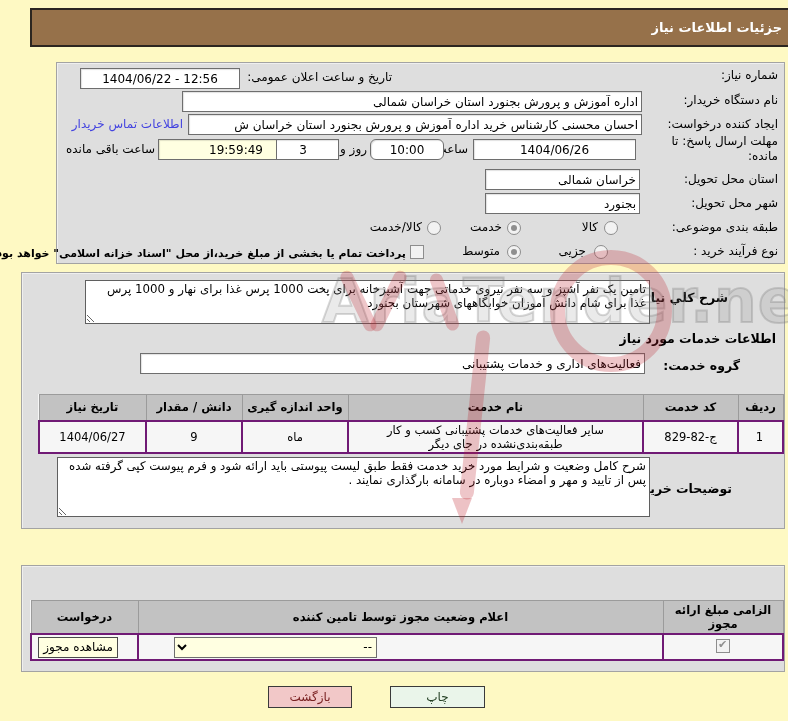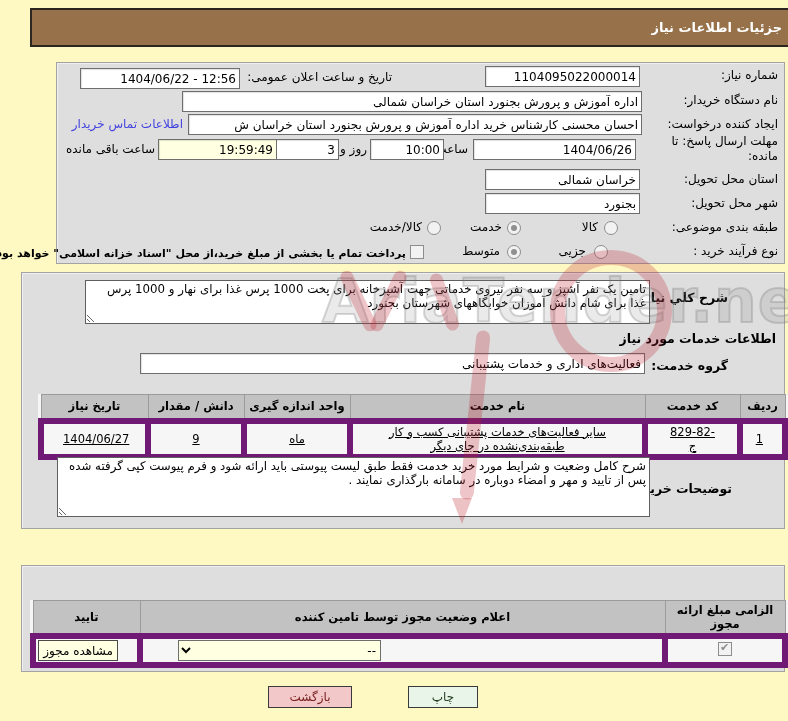--- a/index.html
+++ b/index.html
@@ -10,35 +10,35 @@
         line-height:35px;padding-right:12px;}
   .panel{position:absolute;background:#dedede;border:1px solid #a3a3a3;
         box-shadow:inset 1px 1px 0 #efefef;z-index:0;}
   .lbl{position:absolute;font-size:12px;white-space:nowrap;line-height:15px;z-index:2;}
   .lbl.b{font-weight:bold;font-size:12.5px;}
   .lbl.small{font-size:11px;font-weight:bold;}
   .inp{position:absolute;height:19px;border:1px solid #6e6e6e;background:#fff;
         font-family:"DejaVu Sans",sans-serif;font-size:12px;padding:0 3px;z-index:2;
         box-shadow:inset 1px 1px 1px rgba(0,0,0,0.12);}
   .inp.ctr{text-align:center;}
-  .inp.ltr{direction:ltr;text-align:right;}
+  .inp.ltr{direction:ltr;}
   .inp.ylw{background:#FFFFE1;padding-left:40px;}
   .ta{position:absolute;border:1px solid #5f5f5f;background:#fff;z-index:2;
         font-family:"DejaVu Sans",sans-serif;font-size:11.8px;padding:1px 3px;resize:both;}
   .radio{position:absolute;width:12px;height:12px;border:1px solid #8d8d8d;border-radius:50%;
         background:#f2f2f2;z-index:2;}
   .radio.sel::after{content:"";position:absolute;left:3px;top:3px;width:6px;height:6px;
         border-radius:50%;background:#8f8f8f;}
   .cb{position:absolute;width:12px;height:12px;border:1px solid #8d8d8d;background:#f2f2f2;z-index:2;}
   .cb.checked::after{content:"\2714";position:absolute;left:1px;top:-2px;font-size:11px;color:#8f8f8f;}
   .link{position:absolute;font-size:12px;color:#4343E0;white-space:nowrap;cursor:pointer;z-index:2;}
   table.tbl{position:absolute;border-collapse:collapse;table-layout:fixed;z-index:2;
         background:#f6f6f6;border:1px solid #8a8a8a;}
   table.tbl th{background:#C2C2C2;font-weight:bold;font-size:11.5px;border:1px solid #9b9b9b;padding:2px;}
-  table.tbl td{font-size:11.5px;border:6px solid #701a75;padding:1px 19px;text-align:center;text-decoration:underline;}
+  table.tbl td{font-size:11.5px;border:2px solid #701a75;padding:1px 19px;text-align:center;}
   .btn{position:absolute;border:1px solid #3a3a3a;font-family:"DejaVu Sans",sans-serif;
         font-size:12px;z-index:2;cursor:pointer;padding:0;}
   .btn.back{background:#F2C8C8;color:#7a2222;}
   .btn.print{background:#EAF5EA;color:#1f3b1f;}
   .btn.lic{background:#FFFFE1;color:#000;border:1px solid #4a4a4a;}
   select.sel-ctl{background:#FFFFE1;border:1px solid #6e6e6e;height:21px;width:203px;
         font-family:"DejaVu Sans",sans-serif;font-size:12px;}
   
   .wm{position:absolute;pointer-events:none;z-index:5;}
   .wm-text{left:322px;top:266px;font-size:60px;font-weight:bold;letter-spacing:1px;direction:ltr;
@@ -56,36 +56,35 @@
 
   <div class="titlebar">
     <span>جزئیات اطلاعات نیاز</span>
   </div>
 
   <div class="panel" style="left:56px;top:62px;width:727px;height:200px"></div>
   <div class="panel" style="left:21px;top:272px;width:762px;height:255px"></div>
   <div class="panel" style="left:21px;top:565px;width:762px;height:105px"></div>
 
   <span class="lbl" style="top:68px;right:10px">شماره نیاز:</span>
-  <input class="inp ltr ctr" style="left: 485px; top: 66px; width: 147px;" readonly="" value="1104095022000014">
   <span class="lbl" style="top:70px;right:396px">تاریخ و ساعت اعلان عمومی:</span>
   <input class="inp ltr ctr" style="left: 80px; top: 68px; width: 152px;" readonly="" value="1404/06/22 - 12:56">
 
   <span class="lbl" style="top:93px;right:10px">نام دستگاه خریدار:</span>
   <input class="inp" style="left: 182px; top: 91px; width: 452px;" readonly="" value="اداره آموزش و پرورش بجنورد استان خراسان شمالی">
 
   <span class="lbl" style="top:117px;right:10px">ایجاد کننده درخواست:</span>
   <input class="inp" style="left: 188px; top: 114px; width: 446px;" readonly="" value="احسان محسنی کارشناس خرید اداره آموزش و پرورش بجنورد استان خراسان ش">
   <span class="link" style="top:117px;right:605px">اطلاعات تماس خریدار</span>
 
   <span class="lbl" style="top:134px;right:10px">مهلت ارسال پاسخ: تا</span>
   <span class="lbl" style="top:149px;right:10px">مانده:</span>
   <input class="inp ltr ctr" style="left: 473px; top: 139px; width: 155px;" readonly="" value="1404/06/26">
   <span class="lbl" style="top:142px;right:320px">ساعت</span>
-  <input class="inp ltr ctr" style="left: 370px; top: 139px; width: 66px;" readonly="" value="10:00">
+  <input class="inp ltr ctr" style="left: 370px; top: 139px; width: 66px; border-radius: 6px;" readonly="" value="10:00">
   <span class="lbl" style="top:142px;right:421px">روز و</span>
   <input class="inp ltr ctr" style="left: 267px; top: 139px; width: 64px;" readonly="" value="3">
   <input class="inp ltr ctr ylw" style="left: 158px; top: 139px; width: 74px;" readonly="" value="19:59:49">
   <span class="lbl" style="top:142px;right:633px">ساعت باقی مانده</span>
 
   <span class="lbl" style="top:172px;right:10px">استان محل تحویل:</span>
   <input class="inp" style="left: 485px; top: 169px; width: 147px;" readonly="" value="خراسان شمالی">
   <span class="lbl" style="top:196px;right:10px">شهر محل تحویل:</span>
   <input class="inp" style="left: 485px; top: 193px; width: 147px;" readonly="" value="بجنورد">
 
@@ -102,21 +101,21 @@
   <span class="lbl" style="top:244px;right:202px">جزیی</span>
   <span class="radio sel" style="left:507px;top:245px"></span>
   <span class="lbl" style="top:244px;right:288px">متوسط</span>
   <span class="cb" style="left:410px;top:245px"></span>
   <span class="lbl small" style="top:246px;right:382px">پرداخت تمام یا بخشی از مبلغ خرید،از محل "اسناد خزانه اسلامی" خواهد بود.</span>
 
   <span class="lbl b" style="top:290px;right:60px">شرح کلي نیاز:</span>
   <textarea class="ta" style="left: 85px; top: 280px; width: 557px; height: 40px;">تامین یک نفر آشپز و سه نفر نیروی خدماتی جهت آشپزخانه برای پخت 1000 پرس غذا برای نهار و 1000 پرس غذا برای شام دانش آموزان خوابگاههای شهرستان بجنورد</textarea>
 
   <span class="lbl b" style="top:331px;right:12px">اطلاعات خدمات مورد نیاز</span>
-  <span class="lbl b" style="top:358px;right:60px">گروه خدمت:</span>
+  <span class="lbl b" style="top:358px;right:48px">گروه خدمت:</span>
   <input class="inp" style="left: 140px; top: 353px; width: 497px;" readonly="" value="فعالیت‌های اداری و خدمات پشتیبانی">
 
   <table class="tbl" style="left:38px;top:394px;width:744px">
     <colgroup>
       <col style="width:45px">
         <col style="width:95px">
         <col style="width:295px">
       <col style="width:106px">
         <col style="width:96px">
         <col style="width:107px">
@@ -148,40 +147,40 @@
   <table class="tbl" style="left:30px;top:600px;width:752px">
     <colgroup>
       <col style="width:120px">
         <col style="width:525px">
         <col style="width:107px">
     </colgroup>
     <tbody>
         <tr style="height:28px">
       <th>الزامی مبلغ ارائه مجوز</th>
       <th>اعلام وضعیت مجوز توسط تامین کننده</th>
-      <th>تایید</th>
+      <th>درخواست</th>
     </tr>
     <tr style="height:26px">
       <td>
         <span class="cb checked" style="position:relative;display:inline-block"></span>
       </td>
       <td style="text-align:left;padding-left:35px">
         <select class="sel-ctl">
           <option>--</option>
         </select>
       </td>
       <td>
         <button class="btn lic" style="position:relative;width:80px;height:21px">مشاهده مجوز</button>
       </td>
     </tr>
   </tbody>
     </table>
 
   <button class="btn back" style="left:268px;top:686px;width:84px;height:22px">بازگشت</button>
-  <button class="btn print" style="left:408px;top:686px;width:70px;height:22px">چاپ</button>
+  <button class="btn print" style="left:390px;top:686px;width:95px;height:22px">چاپ</button>
 
   <div class="wm wm-text">AriaTender.neT</div>
   <div class="wm wm-ring"></div>
   <div class="wm wm-bar" style="left:352px;top:268px;width:13px;height:66px;transform:rotate(-26deg)"></div>
   <div class="wm wm-bar" style="left:382px;top:268px;width:13px;height:66px;transform:rotate(26deg)"></div>
   <div class="wm wm-bar" style="left:438px;top:272px;width:13px;height:60px;transform:rotate(-20deg)"></div>
   <div class="wm wm-bar" style="left:468px;top:330px;width:14px;height:170px;transform:rotate(6deg)"></div>
   <div class="wm wm-tip" style="left:452px;top:498px"></div>
 
 </div>

